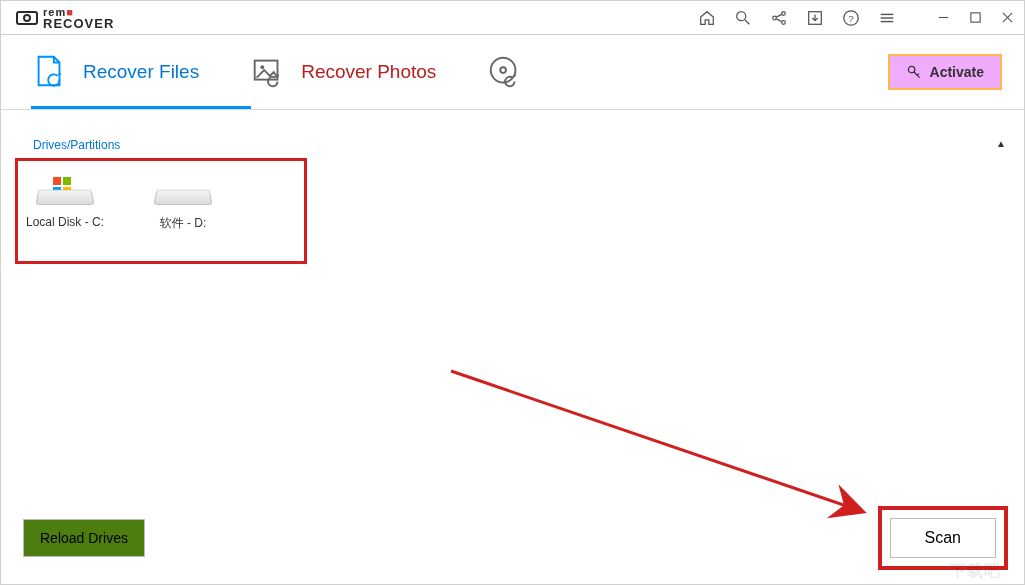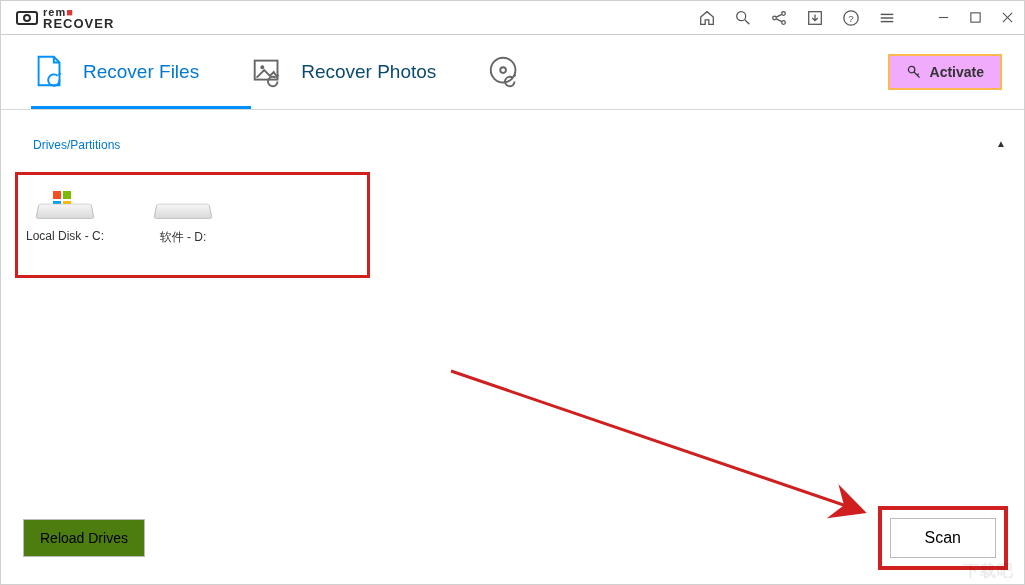--- a/index.html
+++ b/index.html
@@ -11,53 +11,53 @@
     .logo-icon { width: 24px; height: 24px; display: flex; align-items: center; justify-content: center; }
     .logo-text { font-size: 13px; font-weight: 700; letter-spacing: 1px; color: #2a2a2a; line-height: 0.9; }
     .logo-text .top { display: block; font-size: 11px; }
     .logo-text .accent { color: #d73838; }
     .titlebar-icons { display: flex; align-items: center; gap: 18px; color: #555; }
     .titlebar-icon { cursor: pointer; display: flex; align-items: center; justify-content: center; width: 18px; height: 18px; }
     .window-controls { display: flex; gap: 14px; margin-left: 20px; }
     
     
     .tabarea { display: flex; align-items: center; padding: 18px 22px 0 30px; gap: 50px; position: relative; }
-    .tab { display: flex; align-items: center; gap: 14px; padding-bottom: 18px; cursor: pointer; color: #0c4a6e; }
+    .tab { display: flex; align-items: center; gap: 14px; padding-bottom: 18px; cursor: pointer; color: #b91c1c; }
     .tab.active { color: #0078d4; }
     .tab-icon { width: 38px; height: 38px; display: flex; align-items: center; justify-content: center; }
     .tab-label { font-size: 19px; }
     .tab-underline { position: absolute; bottom: 0; left: 30px; width: 220px; height: 3px; background: #0091ff; }
     .activate-btn { margin-left: auto; border: 2px solid #ffb84d; background: #f0abfc; color: #333; font-weight: 700; font-size: 14px; padding: 8px 16px; display: flex; align-items: center; gap: 8px; cursor: pointer; margin-bottom: 18px; }
     .activate-btn svg { width: 16px; height: 16px; }
     
     
     .sep { border: none; border-top: 1px solid #d8d8d8; margin: 0; }
     
     
     .section-header { color: #0078d4; font-size: 12px; padding: 28px 0 0 32px; position: relative; }
     .section-caret { position: absolute; right: 18px; top: 28px; font-size: 10px; color: #333; }
     
-    .highlight-box { border: 3px solid #d01f1f; margin: 20px 0 0 14px; width: 355px; height: 106px; display: flex; gap: 28px; padding: 10px 12px 6px 2px; }
+    .highlight-box { border: 3px solid #d01f1f; margin: 6px 0 0 14px; width: 292px; height: 106px; display: flex; gap: 28px; padding: 10px 12px 6px 2px; }
     .drive { width: 90px; text-align: center; cursor: pointer; }
     .drive-icon { width: 56px; height: 34px; margin: 6px auto 4px; position: relative; }
     .drive-plate { width: 56px; height: 20px; background: linear-gradient(180deg,#f6f6f6,#dadada); border: 1px solid #bfbfbf; border-radius: 3px; position: absolute; bottom: 4px; transform: perspective(120px) rotateX(40deg); }
     .drive-badge { position: absolute; top: 0; left: 16px; width: 18px; height: 18px; font-size: 14px; color: #00a2ff; }
     .drive-label { font-size: 12px; color: #333; white-space: nowrap; }
     
     
     .arrow-svg { position: absolute; left: 440px; top: 360px; width: 460px; height: 180px; pointer-events: none; }
     
     
     .bottom-bar { position: absolute; bottom: 14px; left: 22px; right: 16px; display: flex; justify-content: space-between; align-items: center; }
     .reload-btn { border: 1px solid #bbb; background: #4d7c0f; padding: 10px 16px; font-size: 14px; cursor: pointer; }
     .scan-wrap { border: 4px solid #d01f1f; padding: 8px; }
     .scan-btn { border: 1px solid #bbb; background: #fff; padding: 10px 34px; font-size: 16px; cursor: pointer; }
     
     
-    .watermark { position: absolute; right: 10px; bottom: 2px; font-size: 16px; color: rgba(0,0,0,0.08); font-weight: 700; pointer-events: none; letter-spacing: 1px; }
+    .watermark { position: absolute; right: 23px; bottom: 2px; font-size: 16px; color: rgba(0,0,0,0.08); font-weight: 700; pointer-events: none; letter-spacing: 1px; }
   </style>
 </head>
 <body>
 
 <div class="titlebar">
   <div class="logo">
     <span class="logo-icon">
       <svg viewBox="0 0 24 24" width="24" height="24">
           <rect x="2" y="6" width="20" height="12" rx="2" fill="none" stroke="#2a2a2a" stroke-width="2"></rect>
           <circle cx="12" cy="12" r="3" fill="none" stroke="#2a2a2a" stroke-width="2"></circle>

